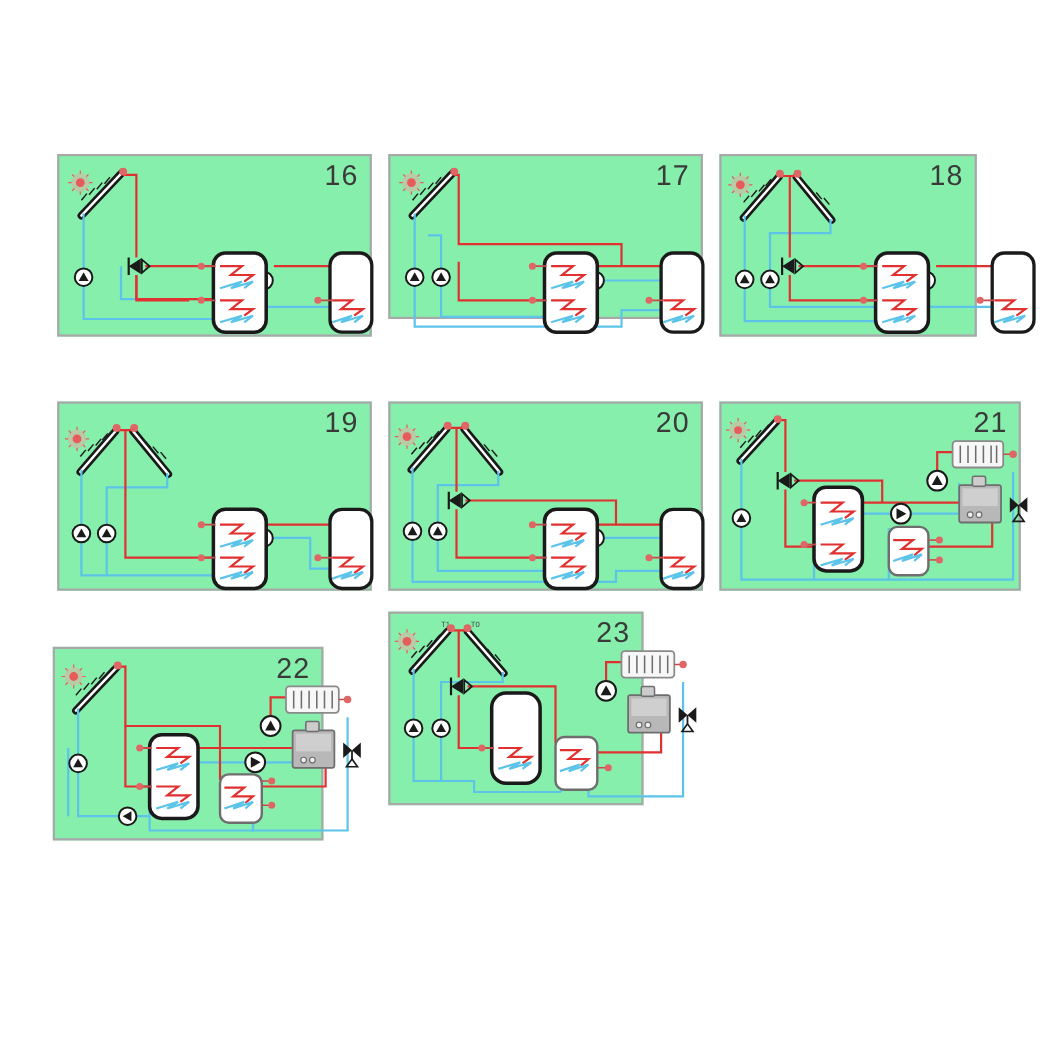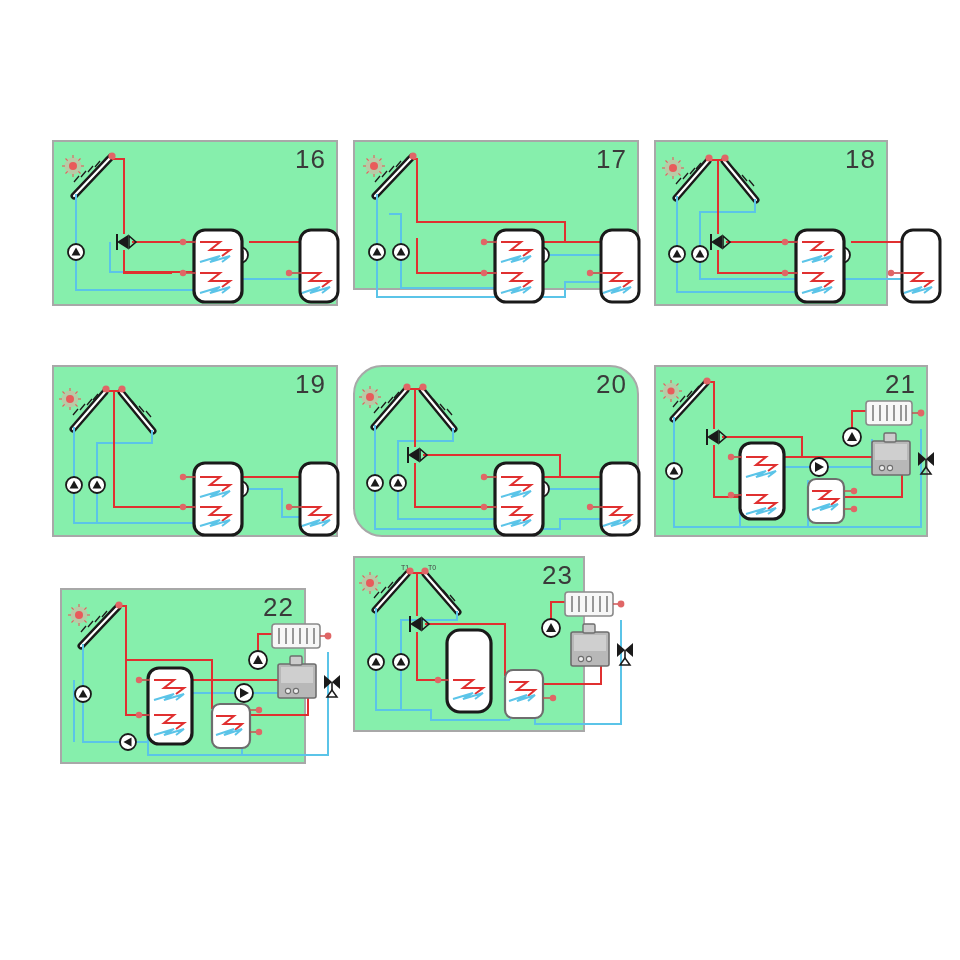--- a/index.html
+++ b/index.html
@@ -412,21 +412,21 @@
         <circle cx="235" cy="140" r="3.2" fill="#e06666"></circle>
       </g>
       <g>
         <circle cx="52" cy="22" r="3.6" fill="#e06666"></circle>
         <circle cx="68" cy="22" r="3.6" fill="#e06666"></circle>
       </g>
     </svg>
     <div class="panel-number">19</div>
   </div>
 
-  <div class="panel" style="left:353px; top:365px; width:286px; height:172px;border-radius:29px;">
+  <div class="panel" style="left:353px; top:365px; width:286px; height:172px;">
     <svg width="286" height="172" viewBox="0 0 286 172">
       <g>
         <circle cx="15" cy="30" r="8.5" fill="#f4a0a0" opacity="0.45"></circle>
         <circle cx="15" cy="30" r="4" fill="#e85b5b"></circle>
         <g stroke="#e85b5b" stroke-width="1.1">
           <line x1="15" y1="19" x2="15" y2="22"></line>
             <line x1="15" y1="38" x2="15" y2="41"></line>
           <line x1="4" y1="30" x2="7" y2="30"></line>
             <line x1="23" y1="30" x2="26" y2="30"></line>
           <line x1="7.5" y1="22.5" x2="9.6" y2="24.6"></line>
@@ -635,21 +635,21 @@
         <line x1="188" y1="142" x2="196" y2="142" stroke="#c94a4a" stroke-width="1.4"></line>
         <circle cx="198" cy="142" r="3.2" fill="#e06666"></circle>
       </g>
       <g>
         <circle cx="51" cy="14" r="3.6" fill="#e06666"></circle>
       </g>
     </svg>
     <div class="panel-number">21</div>
   </div>
 
-  <div class="panel" style="left:60px; top:588px; width:246px; height:176px;">
+  <div class="panel" style="left:48px; top:588px; width:246px; height:176px;">
     <svg width="286" height="176" viewBox="0 0 286 176">
       <g>
         <circle cx="17" cy="25" r="8.5" fill="#f4a0a0" opacity="0.45"></circle>
         <circle cx="17" cy="25" r="4" fill="#e85b5b"></circle>
         <g stroke="#e85b5b" stroke-width="1.1">
           <line x1="17" y1="14" x2="17" y2="17"></line>
             <line x1="17" y1="33" x2="17" y2="36"></line>
           <line x1="6" y1="25" x2="9" y2="25"></line>
             <line x1="25" y1="25" x2="28" y2="25"></line>
           <line x1="9.5" y1="17.5" x2="11.6" y2="19.6"></line>

